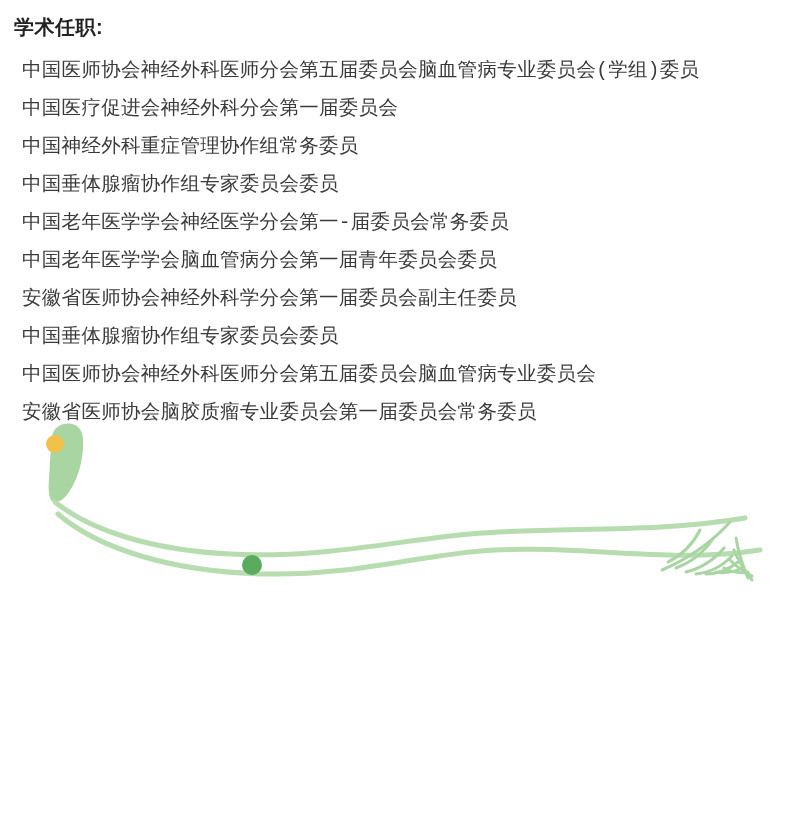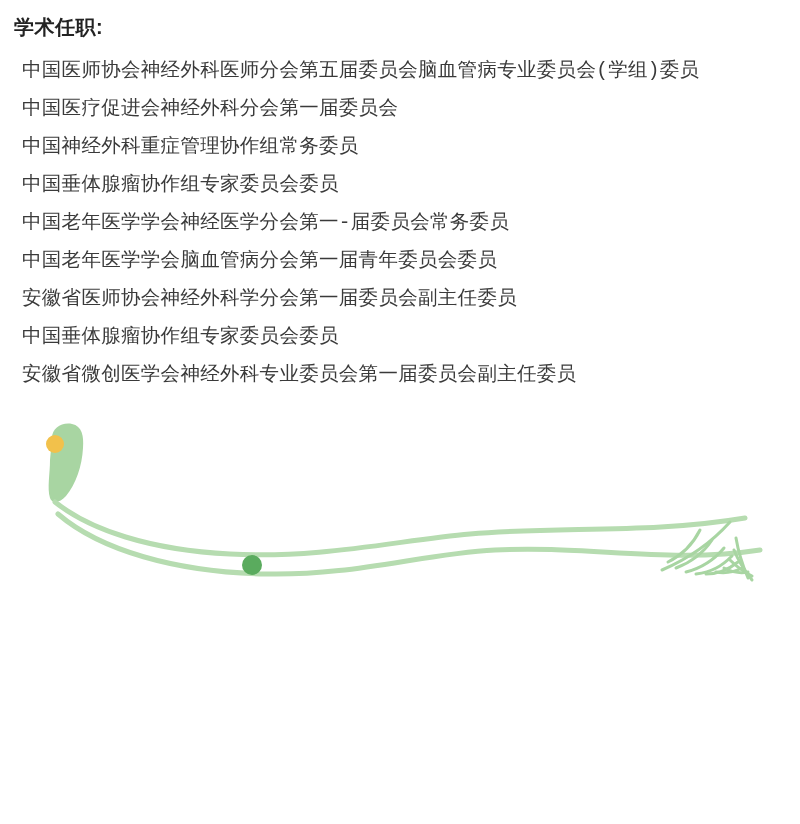--- a/index.html
+++ b/index.html
@@ -60,21 +60,22 @@
 
   <ul class="body-list">
     <li class="body-line">中国医师协会神经外科医师分会第五届委员会脑血管病专业委员会(学组)委员</li>
     <li class="body-line">中国医疗促进会神经外科分会第一届委员会</li>
     <li class="body-line">中国神经外科重症管理协作组常务委员</li>
     <li class="body-line">中国垂体腺瘤协作组专家委员会委员</li>
     <li class="body-line">中国老年医学学会神经医学分会第一-届委员会常务委员</li>
     <li class="body-line">中国老年医学学会脑血管病分会第一届青年委员会委员</li>
     <li class="body-line">安徽省医师协会神经外科学分会第一届委员会副主任委员</li>
     <li class="body-line">中国垂体腺瘤协作组专家委员会委员</li>
-    <li class="body-line">安徽省微创医学会神经外科专业委员会第一届委员会副主任委员</li>
+    <li class="body-line">中国医师协会神经外科医师分会第五届委员会脑血管病专业委员会</li>
+    <li class="body-line">安徽省医师协会脑胶质瘤专业委员会第一届委员会常务委员</li>
   </ul>
 
   <svg class="decoration" viewBox="0 0 800 210" xmlns="http://www.w3.org/2000/svg">
 
     <path d="M52 16 C52 6 62 0 72 2 C82 4 84 14 83 26 C82 44 76 62 66 74 C60 81 52 82 50 76 C47 66 50 52 50 38 Z" fill="#a8d5a2"></path>
 
     <circle cx="55" cy="22" r="9" fill="#f2c14b"></circle>
 
     <path d="M55 80 C90 108 150 128 230 132 C320 137 400 118 470 112 C560 104 650 112 745 96" fill="none" stroke="#b6dcb0" stroke-width="5" stroke-linecap="round"></path>
 

